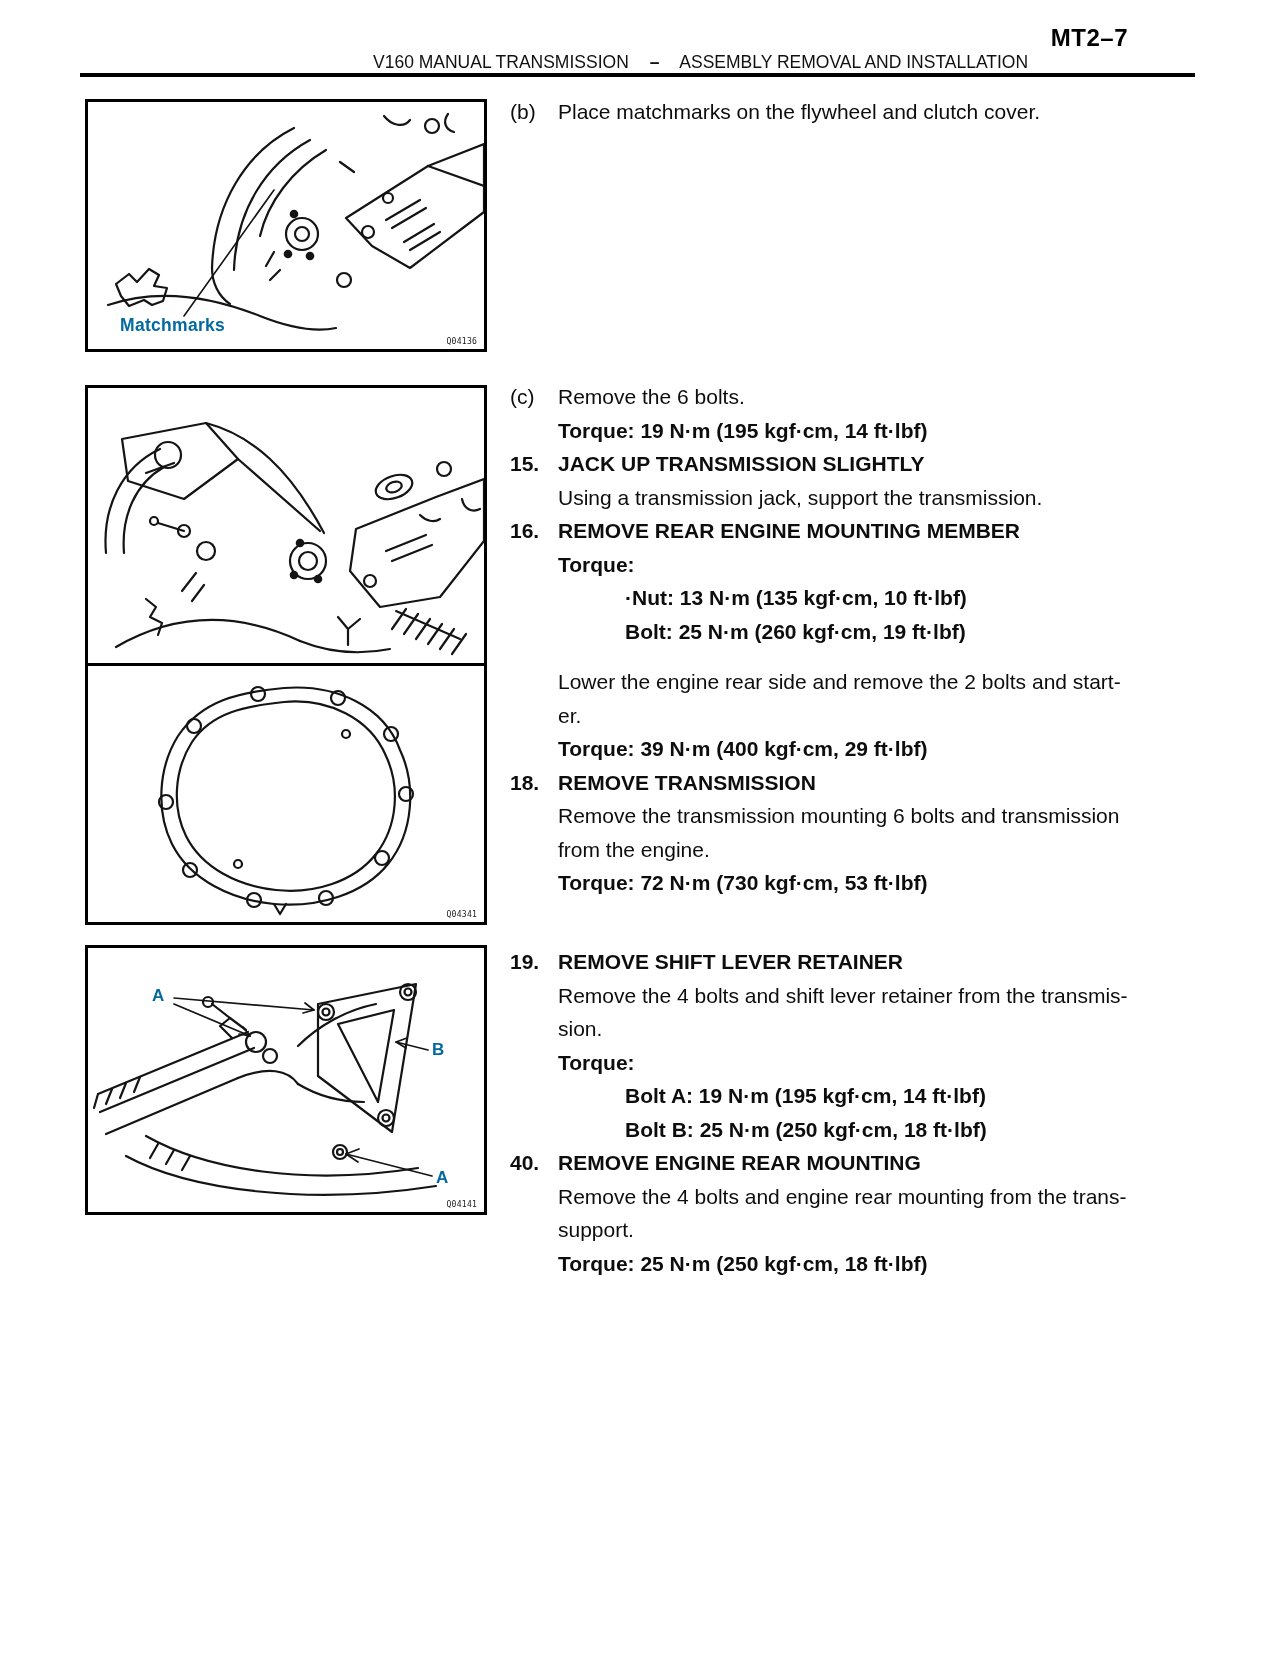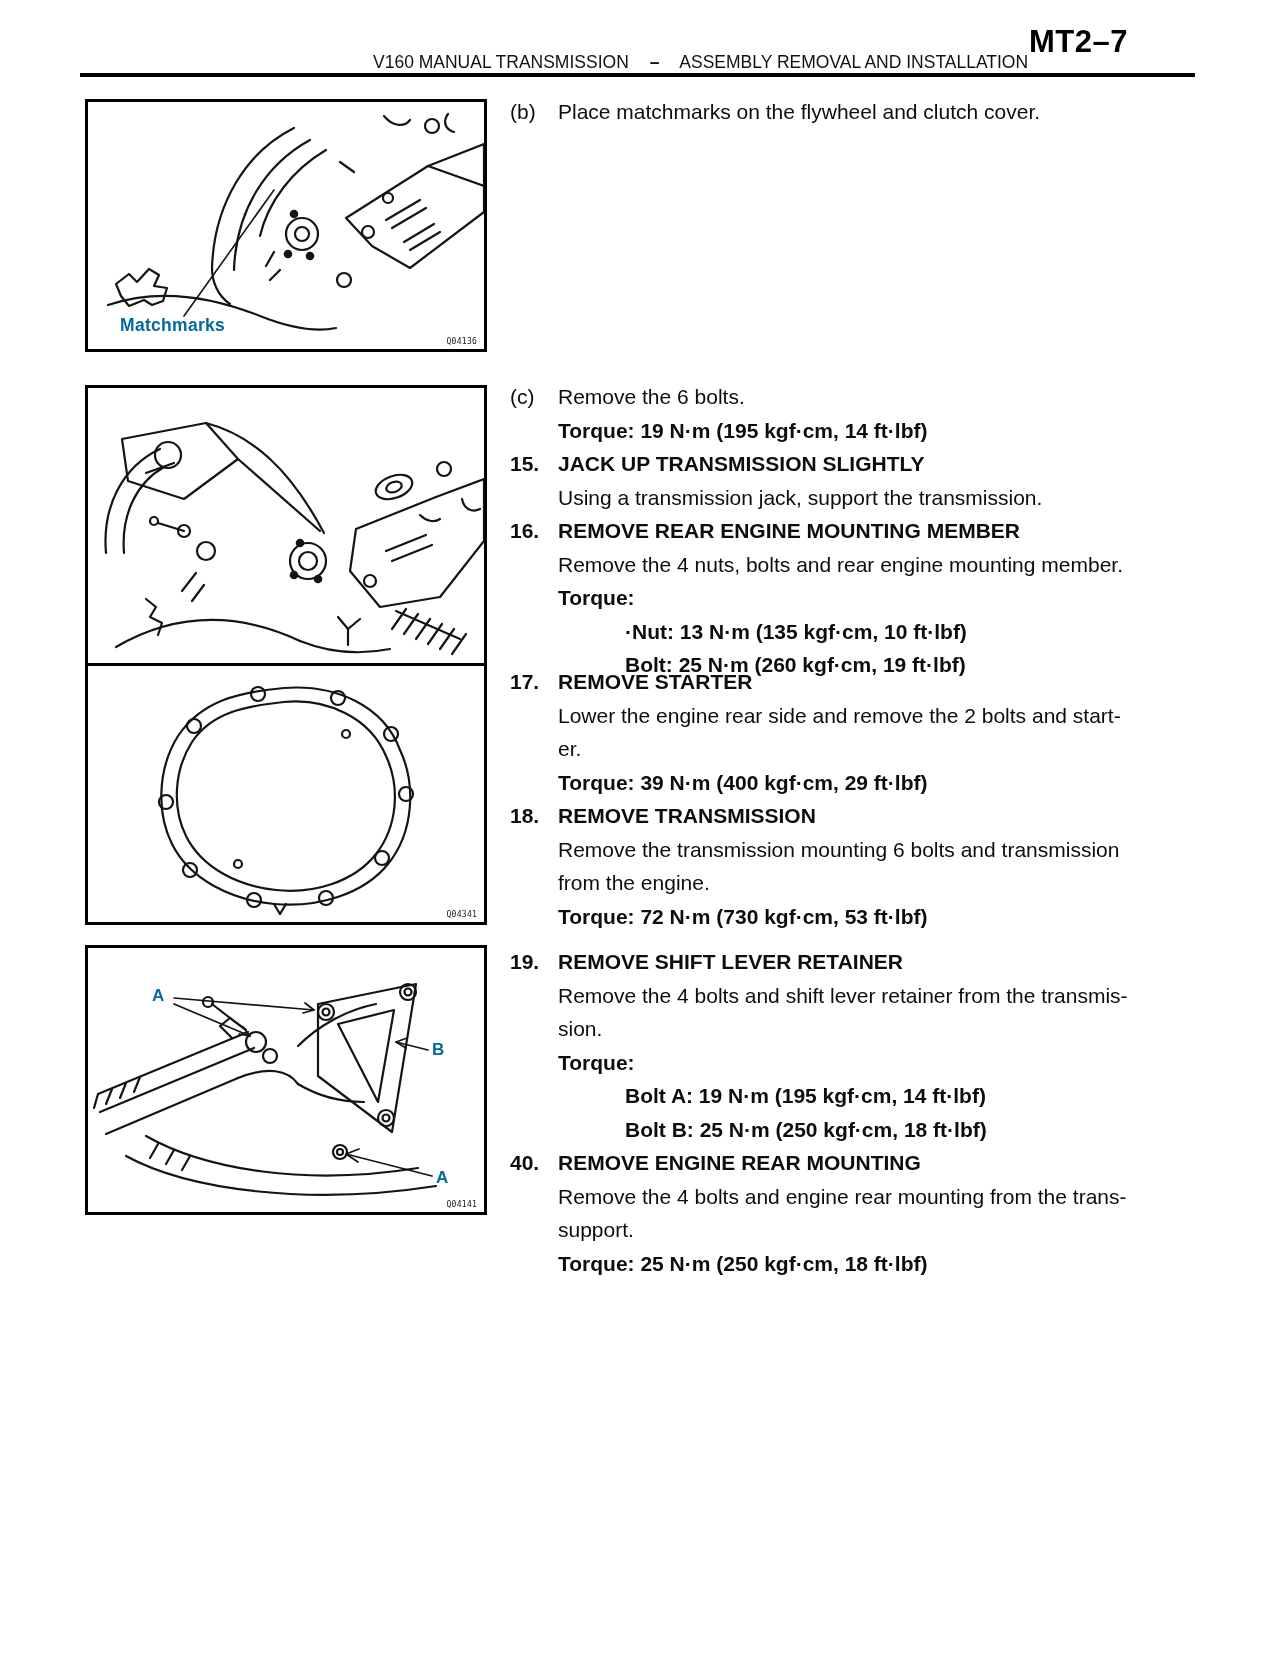--- a/index.html
+++ b/index.html
@@ -3,21 +3,21 @@
 <meta charset="utf-8">
 <style>
   html,body{margin:0;padding:0;background:#fff;}
   .page{
     position:relative;width:1280px;height:1656px;background:#ffffff;
     font-family:"Liberation Sans",sans-serif;color:#0d0d0d;overflow:hidden;
   }
   
   .page-num{
     position:absolute;top:24px;right:152px;
-    font-size:31px;font-weight:bold;letter-spacing:.5px;color:#000;
+    font-size:24px;font-weight:bold;letter-spacing:.5px;color:#000;
   }
   .head-line{
     position:absolute;top:52px;left:373px;font-size:17.5px;white-space:nowrap;color:#111;
   }
   .head-line .sec{font-weight:normal;}
   .head-line .sep{margin:0 16px;font-weight:bold;}
   .head-rule{
     position:absolute;top:73px;left:80px;width:1115px;height:4px;background:#000;
   }
   
@@ -245,39 +245,32 @@
       <span class="mk b">15.</span>
       <span>JACK UP TRANSMISSION SLIGHTLY</span>
     </div>
     <div class="ln">
       <span>Using a transmission jack, support the transmission.</span>
     </div>
     <div class="ln b">
       <span class="mk b">16.</span>
       <span>REMOVE REAR ENGINE MOUNTING MEMBER</span>
     </div>
-    <div class="ln">
-      <span>Remove the 4 nuts, bolts and rear engine mounting member.</span>
-    </div>
     <div class="ln b">
       <span>Torque:</span>
     </div>
     <div class="ln b ind">
       <span>·Nut: 13 N·m (135 kgf·cm, 10 ft·lbf)</span>
     </div>
     <div class="ln b ind">
       <span>Bolt: 25 N·m (260 kgf·cm, 19 ft·lbf)</span>
     </div>
   </div>
 
   <div class="tblock" id="tb3">
-    <div class="ln b">
-      <span class="mk b">17.</span>
-      <span>REMOVE STARTER</span>
-    </div>
     <div class="ln">
       <span>Lower the engine rear side and remove the 2 bolts and start-</span>
     </div>
     <div class="ln">
       <span>er.</span>
     </div>
     <div class="ln b">
       <span>Torque: 39 N·m (400 kgf·cm, 29 ft·lbf)</span>
     </div>
     <div class="ln b">

